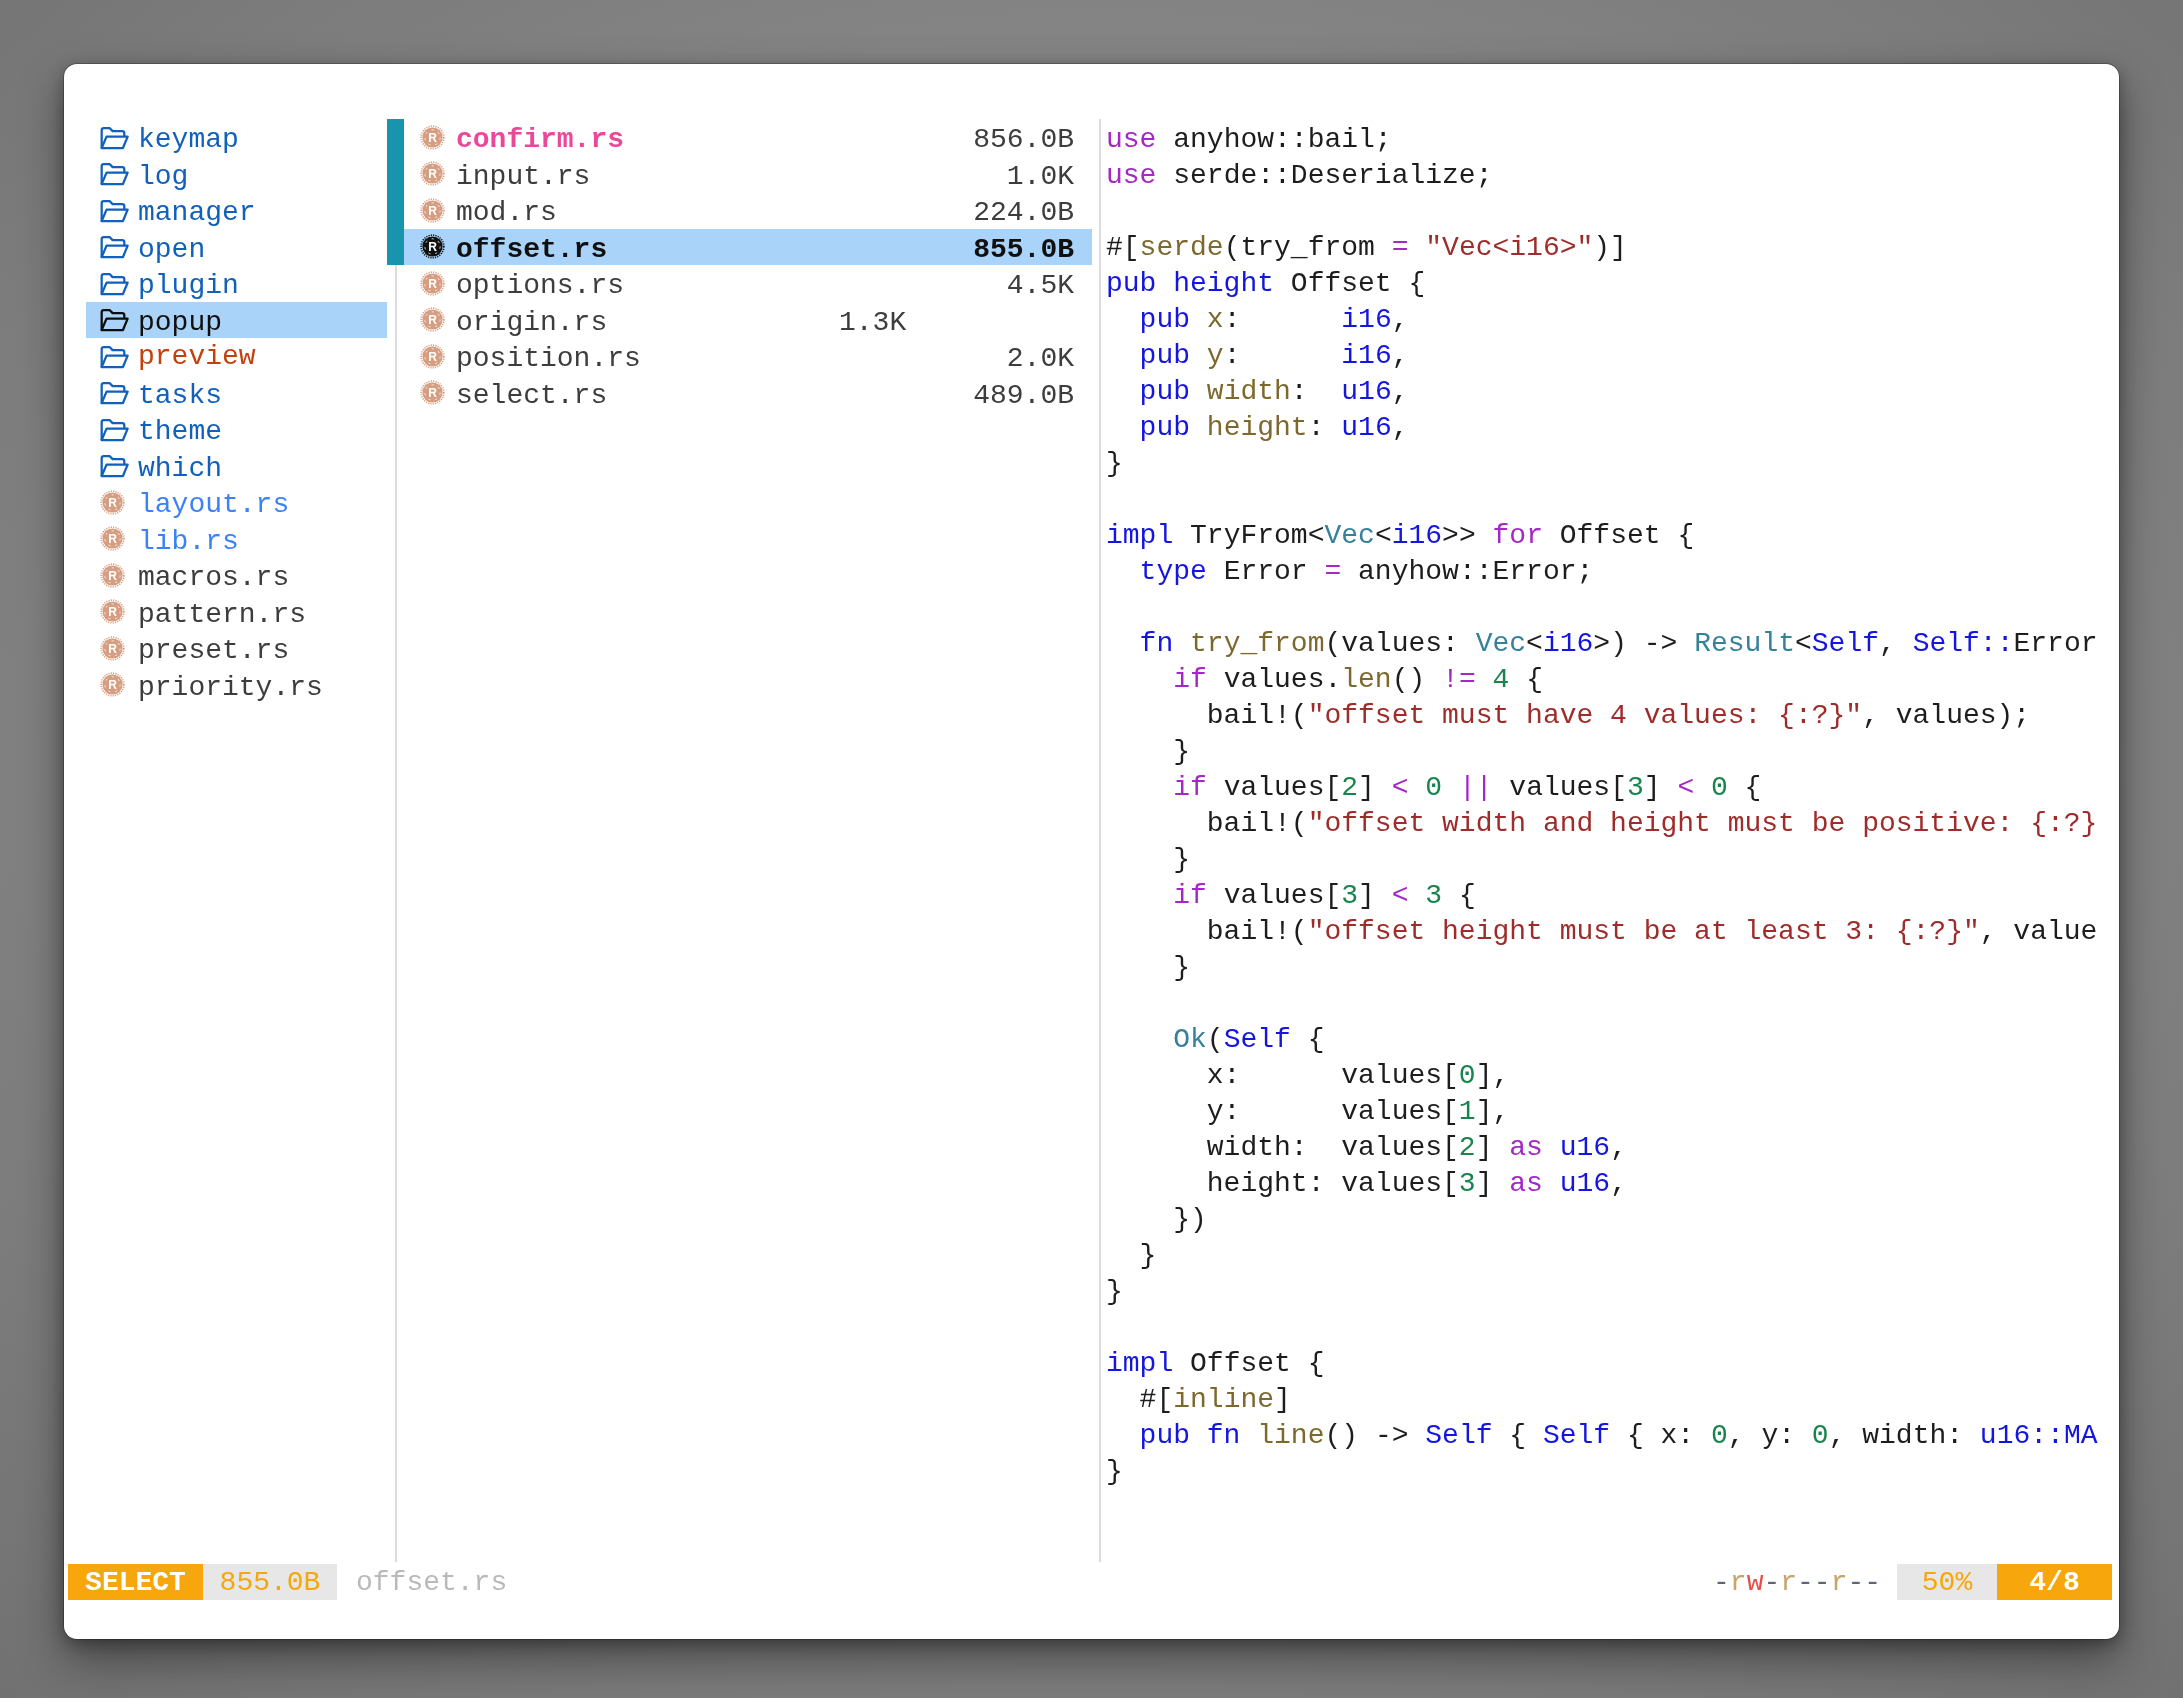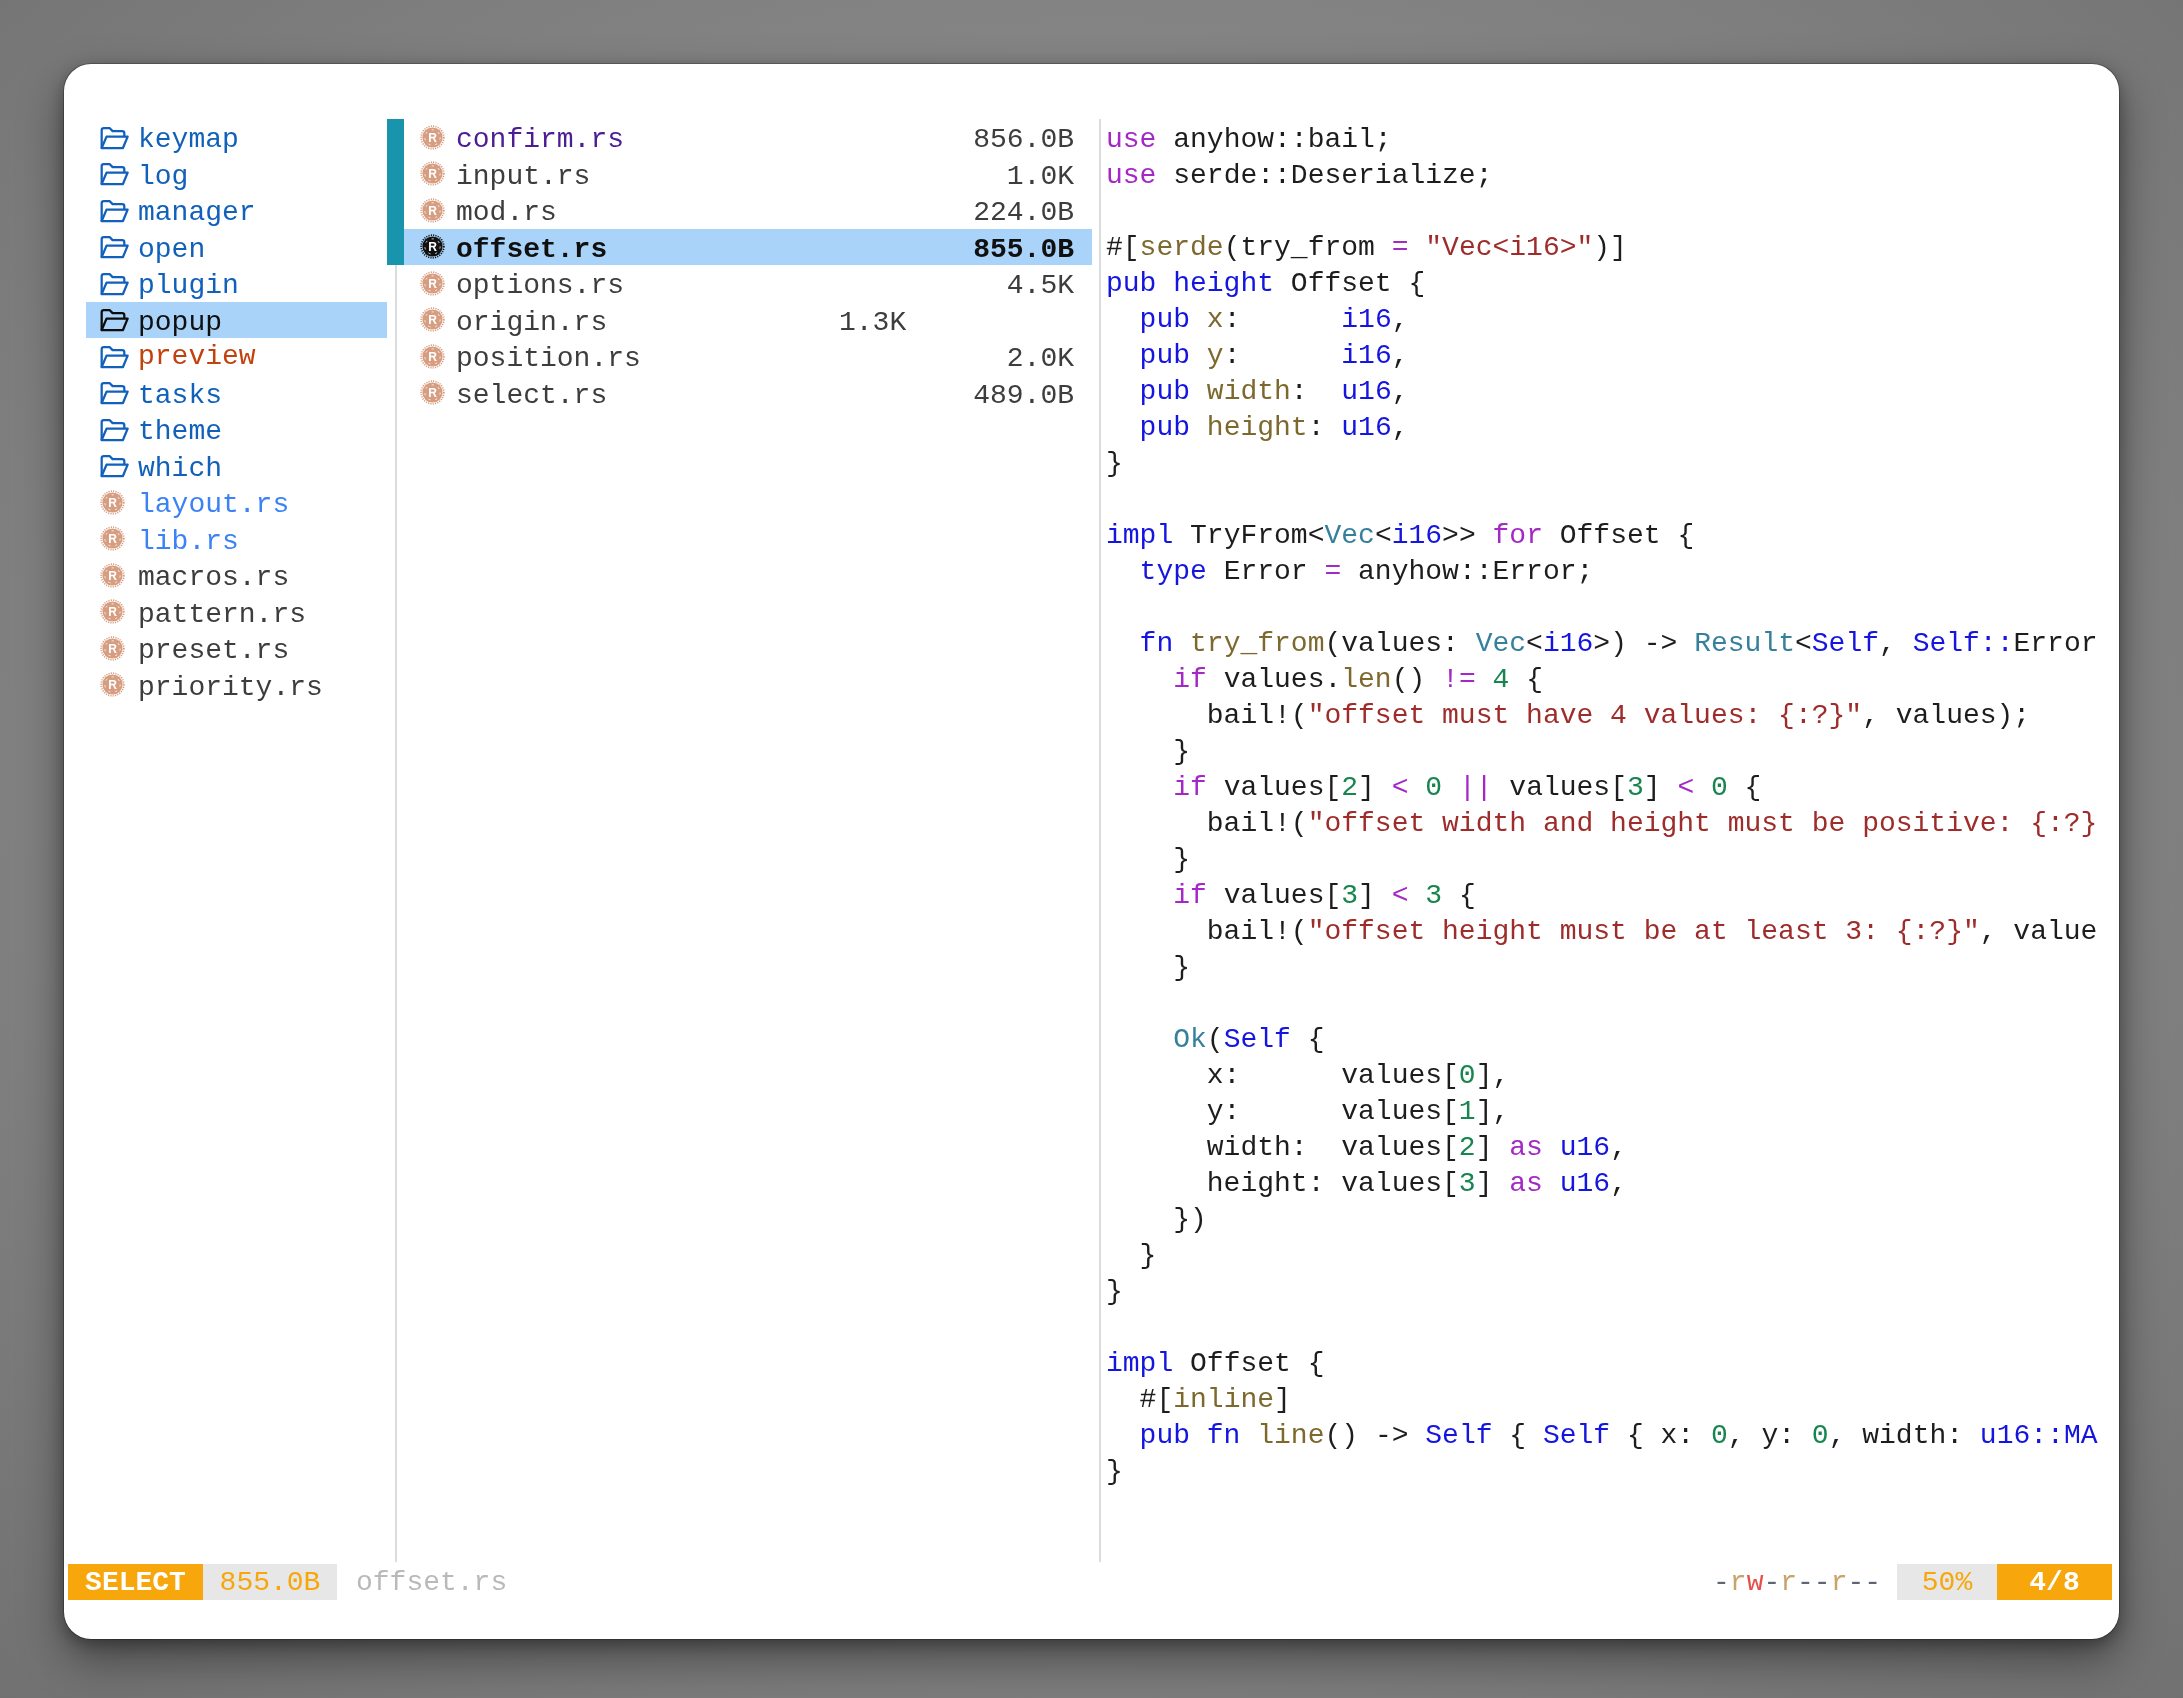--- a/index.html
+++ b/index.html
@@ -1,19 +1,19 @@
 <!DOCTYPE html>
 <html style="font-size:13.4px"><head><meta charset="utf-8">
 <style>
 html,body{margin:0;padding:0}
 body{width:2183px;height:1698px;overflow:hidden;
  background:#848484 radial-gradient(ellipse 78% 78% at 50% 45%, #8f8f8f 0%, #848484 55%, #6f6f6f 100%);
  font-family:"Liberation Mono",monospace;}
 #win{position:absolute;left:64px;top:64px;width:2055px;height:1575px;background:#ffffff;
- border-radius:27px;overflow:hidden;
+ border-radius:13px;overflow:hidden;
  box-shadow:0 0 0 0.8px rgba(0,0,0,0.30), 0 20px 46px rgba(0,0,0,0.42), 0 5px 15px rgba(0,0,0,0.30);}
 #win>*{position:absolute}
 .rowtxt{position:absolute;height:36px;line-height:36px;padding-top:2.5px;font-size:28px;white-space:pre}
 #code{position:absolute;left:1106px;top:122px;font-size:28px;color:#1d1d1d}
 .cl{height:36px;line-height:36px;white-space:pre}
 .k{color:#1515e0}.m{color:#a428c6}.t{color:#35809b}.o{color:#7d682e}.g{color:#18854f}.s{color:#9e2c2a}
 .sb{position:absolute;top:1564px;height:36px;line-height:38px;font-size:28px;color:#5f6673;white-space:pre}
 </style></head>
 <body>
 <div id="win">
@@ -114,21 +114,21 @@
           <circle cx="15" cy="15" r="9.2" fill="none" stroke="#ffffff" stroke-width="1.1" stroke-dasharray="2.6 5.8" opacity="0.9"></circle>
           <text x="15" y="20.4" text-anchor="middle" font-family="Liberation Sans,sans-serif" font-weight="bold" font-size="14.5" fill="#ffffff">R</text>
         </svg></div>
 <div class="rowtxt" style="left:138px;top:667px;color:#3d3d3d">priority.rs</div>
 <div style="position:absolute;left:420px;top:125px;width:25px;height:25px"><svg width="25" height="25" viewBox="0 0 30 30">
           <circle cx="15" cy="15" r="12.1" fill="#d69d80"></circle>
           <circle cx="15" cy="15" r="13.6" fill="none" stroke="#d69d80" stroke-width="2.0" stroke-dasharray="1.35 1.45"></circle>
           <circle cx="15" cy="15" r="9.2" fill="none" stroke="#ffffff" stroke-width="1.1" stroke-dasharray="2.6 5.8" opacity="0.9"></circle>
           <text x="15" y="20.4" text-anchor="middle" font-family="Liberation Sans,sans-serif" font-weight="bold" font-size="14.5" fill="#ffffff">R</text>
         </svg></div>
-<div class="rowtxt" style="left:456px;top:119px;color:#4c1d95;font-weight:normal">confirm.rs</div>
+<div class="rowtxt" style="left:456px;top:119px;color:#ec4899;font-weight:bold">confirm.rs</div>
 <div class="rowtxt" style="left:839px;top:119px;width:235px;text-align:right;color:#3d3d3d;font-weight:normal">856.0B</div>
 <div style="position:absolute;left:420px;top:161px;width:25px;height:25px"><svg width="25" height="25" viewBox="0 0 30 30">
           <circle cx="15" cy="15" r="12.1" fill="#d69d80"></circle>
           <circle cx="15" cy="15" r="13.6" fill="none" stroke="#d69d80" stroke-width="2.0" stroke-dasharray="1.35 1.45"></circle>
           <circle cx="15" cy="15" r="9.2" fill="none" stroke="#ffffff" stroke-width="1.1" stroke-dasharray="2.6 5.8" opacity="0.9"></circle>
           <text x="15" y="20.4" text-anchor="middle" font-family="Liberation Sans,sans-serif" font-weight="bold" font-size="14.5" fill="#ffffff">R</text>
         </svg></div>
 <div class="rowtxt" style="left:456px;top:156px;color:#3d3d3d;font-weight:normal">input.rs</div>
 <div class="rowtxt" style="left:839px;top:156px;width:235px;text-align:right;color:#3d3d3d;font-weight:normal">1.0K</div>
 <div style="position:absolute;left:420px;top:198px;width:25px;height:25px"><svg width="25" height="25" viewBox="0 0 30 30">

